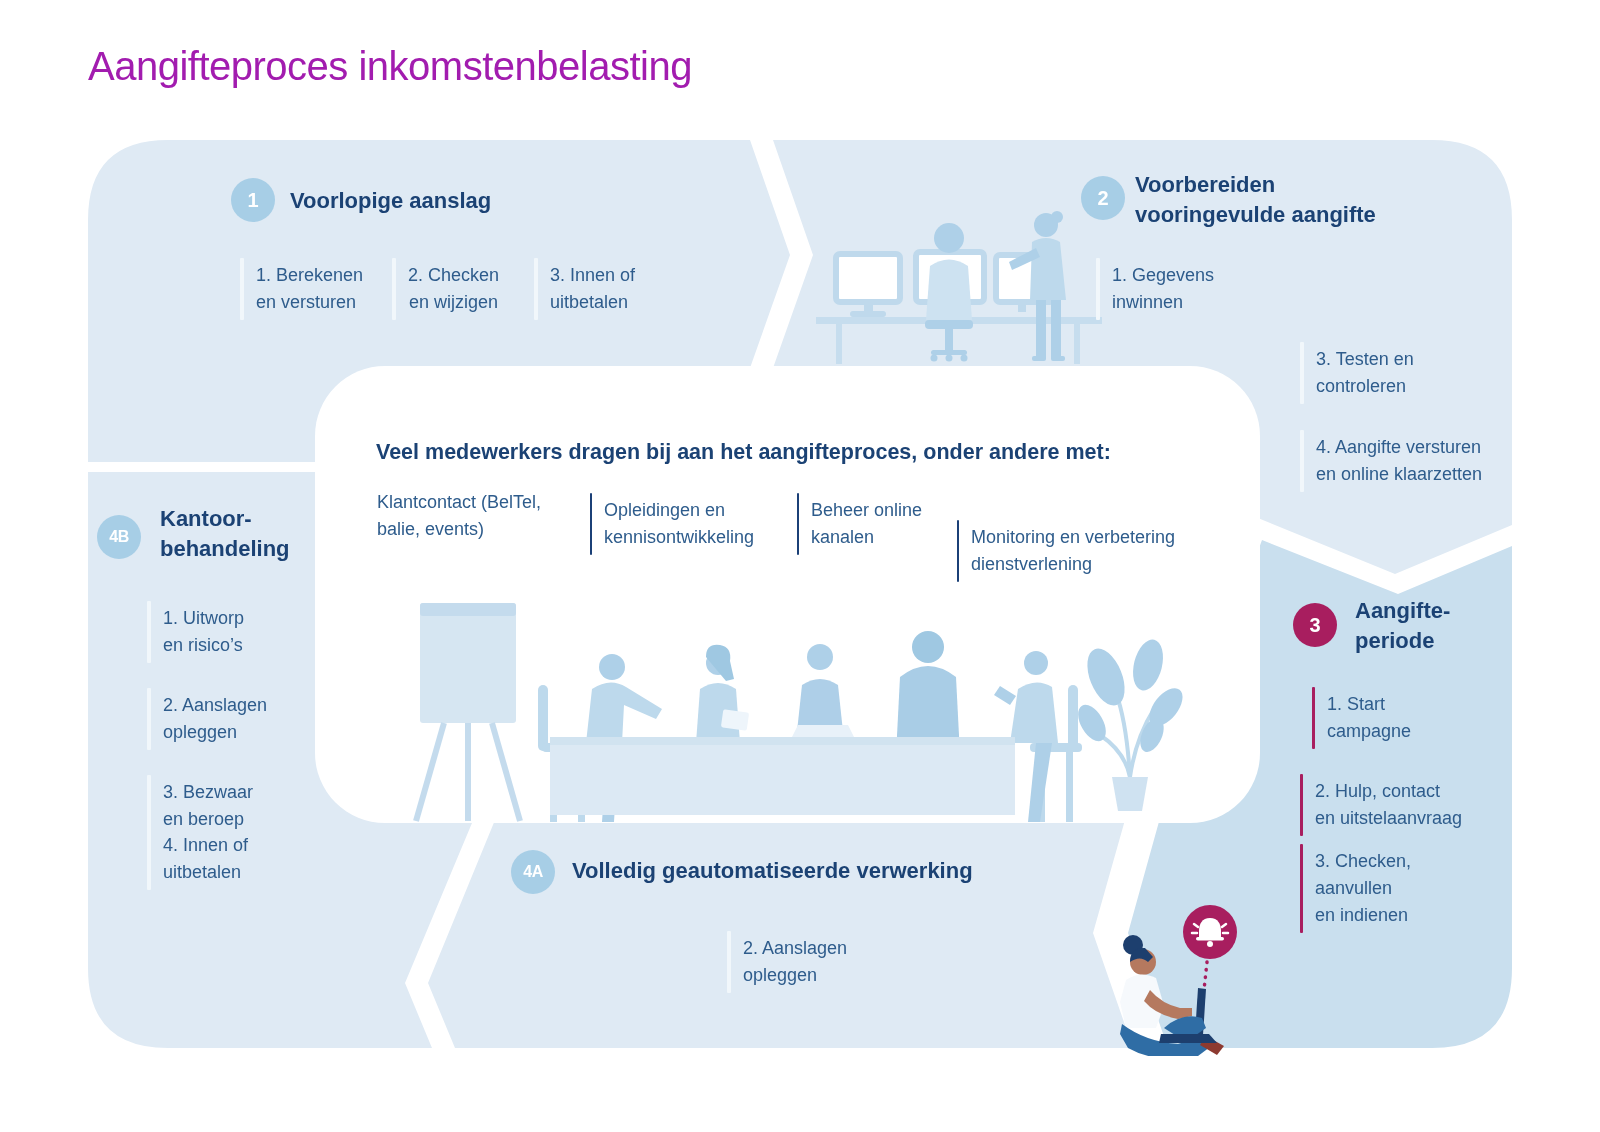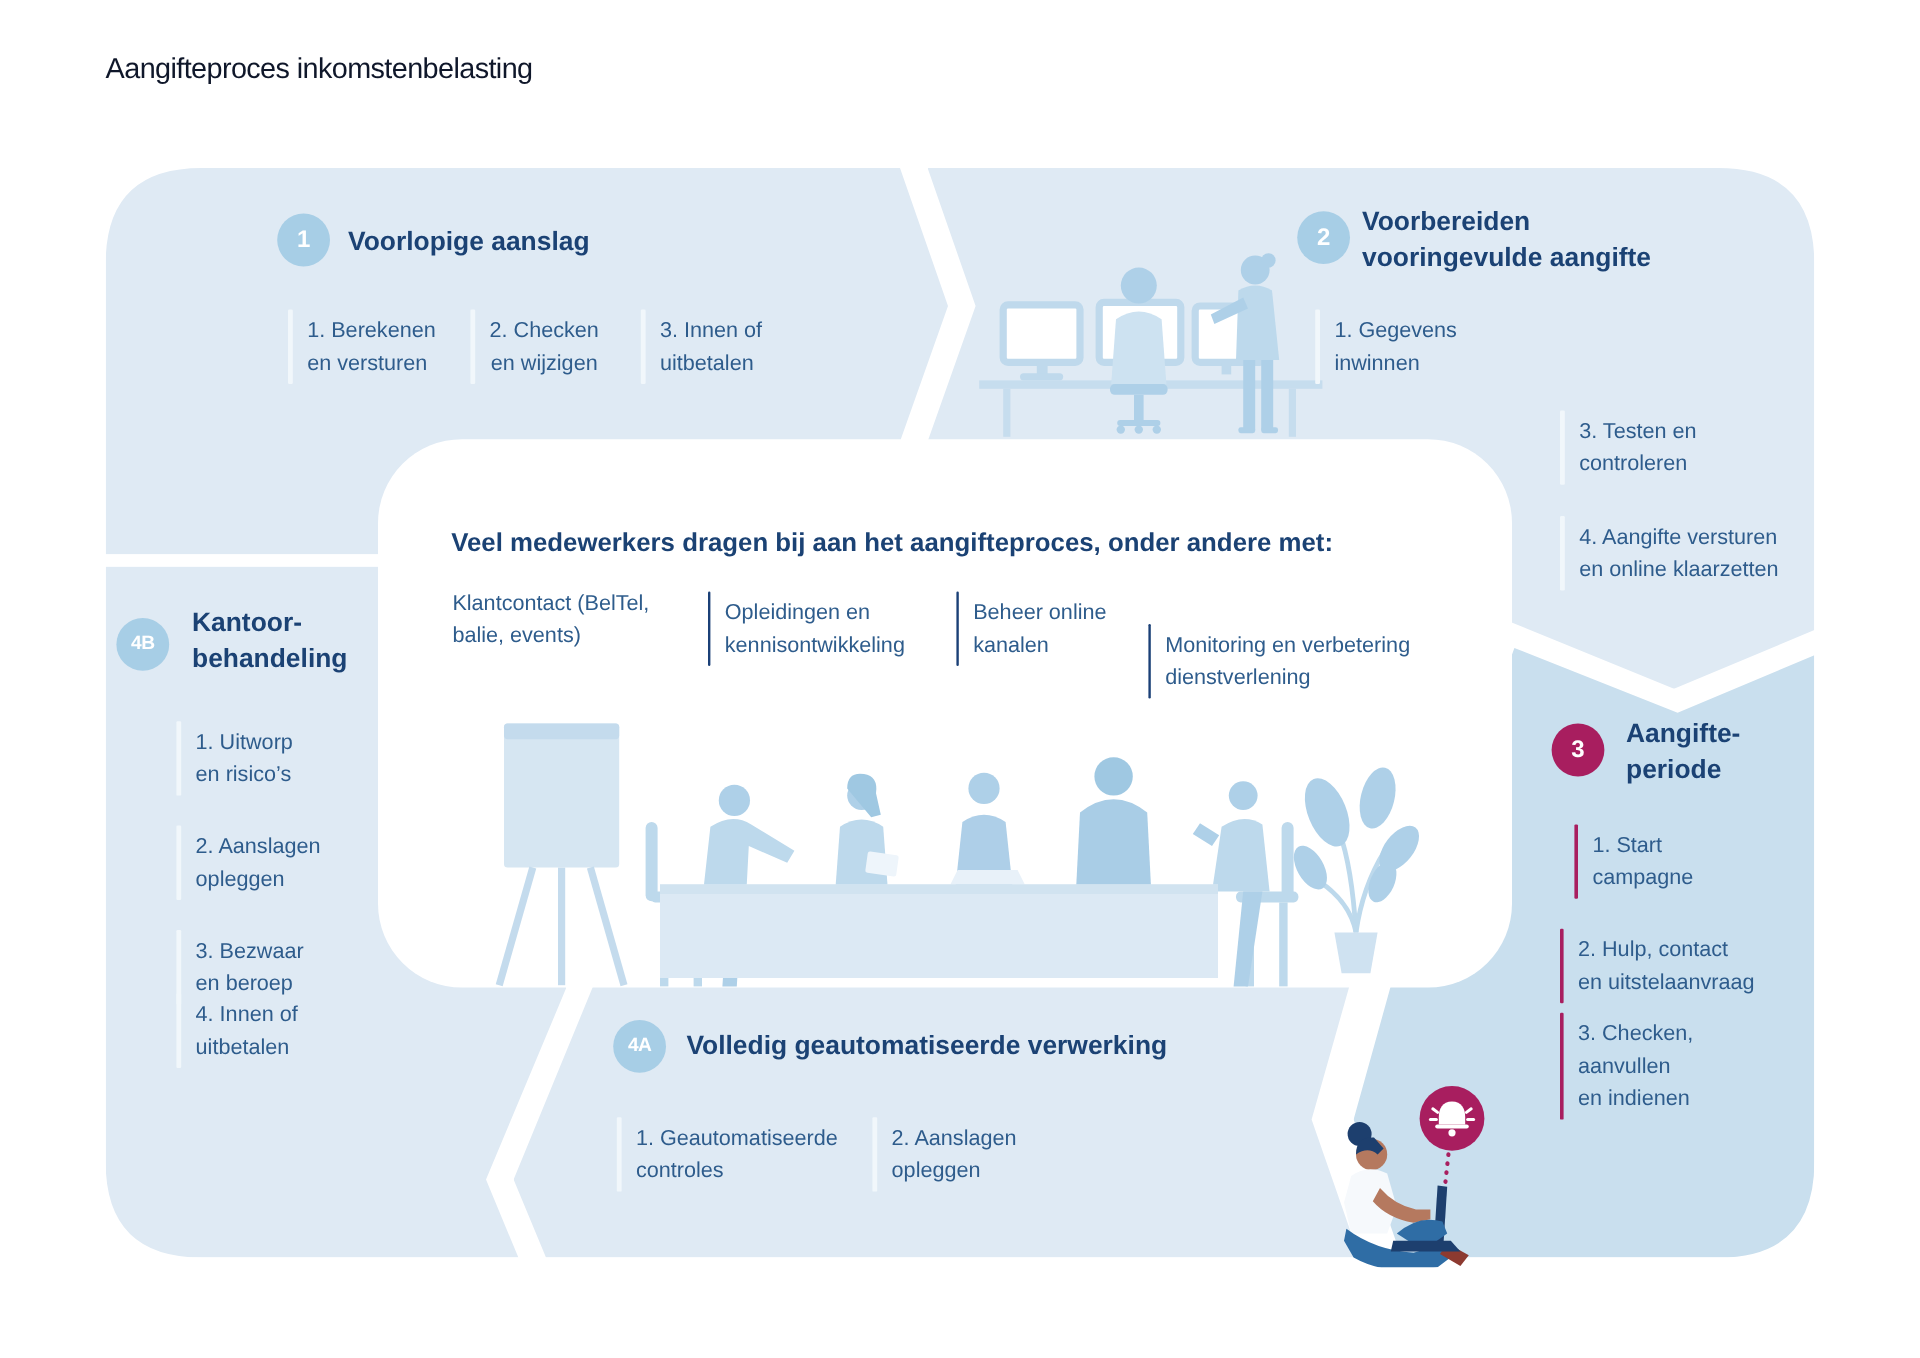--- a/index.html
+++ b/index.html
@@ -5,22 +5,22 @@
   html,body{margin:0;padding:0;background:#ffffff;}
   body{font-family:"Liberation Sans","DejaVu Sans",sans-serif;}
   .canvas{position:relative;width:1600px;height:1132px;background:#ffffff;overflow:hidden;}
 
   .panel{position:absolute;background:#dfeaf4;z-index:1;}
   .panel.dark{background:#c9dfee;z-index:2;}
 
   .whitebox{position:absolute;left:315px;top:366px;width:945px;height:457px;
             background:#ffffff;border-radius:70px;z-index:5;}
 
-  .page-title{position:absolute;left:88px;top:44px;font-size:24px;font-weight:500;
-              letter-spacing:-0.5px;color:#0f172a;z-index:10;}
+  .page-title{position:absolute;left:88px;top:44px;font-size:40px;font-weight:500;
+              letter-spacing:-0.5px;color:#a21caf;z-index:10;}
 
   .badge{position:absolute;width:44px;height:44px;border-radius:50%;
          background:#a7cee6;color:#ffffff;font-weight:700;font-size:20px;
          display:flex;align-items:center;justify-content:center;z-index:10;}
   .badge.magenta{background:#a81e5f;}
   .badge.small{font-size:16px;letter-spacing:-0.5px;}
 
   .sec-title{position:absolute;font-weight:700;font-size:22px;line-height:30px;
              color:#1b4274;white-space:pre-line;width:max-content;z-index:10;}
 
@@ -117,25 +117,20 @@
   <div class="item" style="left:1300px;top:848px;">
     <span class="bar magenta"></span>
     <span class="txt">3. Checken,
 aanvullen
 en indienen</span>
   </div>
 
   <div class="badge small" style="left:511px;top:850px;">4A</div>
   <div class="sec-title" style="left:572px;top:856px;">Volledig geautomatiseerde verwerking</div>
 
-  <div class="item" style="left:514px;top:935px;">
-    <span class="bar light"></span>
-    <span class="txt">1. Geautomatiseerde
-controles</span>
-  </div>
   <div class="item" style="left:727px;top:935px;">
     <span class="bar light"></span>
     <span class="txt">2. Aanslagen
 opleggen</span>
   </div>
 
   <div class="badge small" style="left:97px;top:515px;">4B</div>
   <div class="sec-title" style="left:160px;top:504px;">Kantoor-
 behandeling</div>
 

